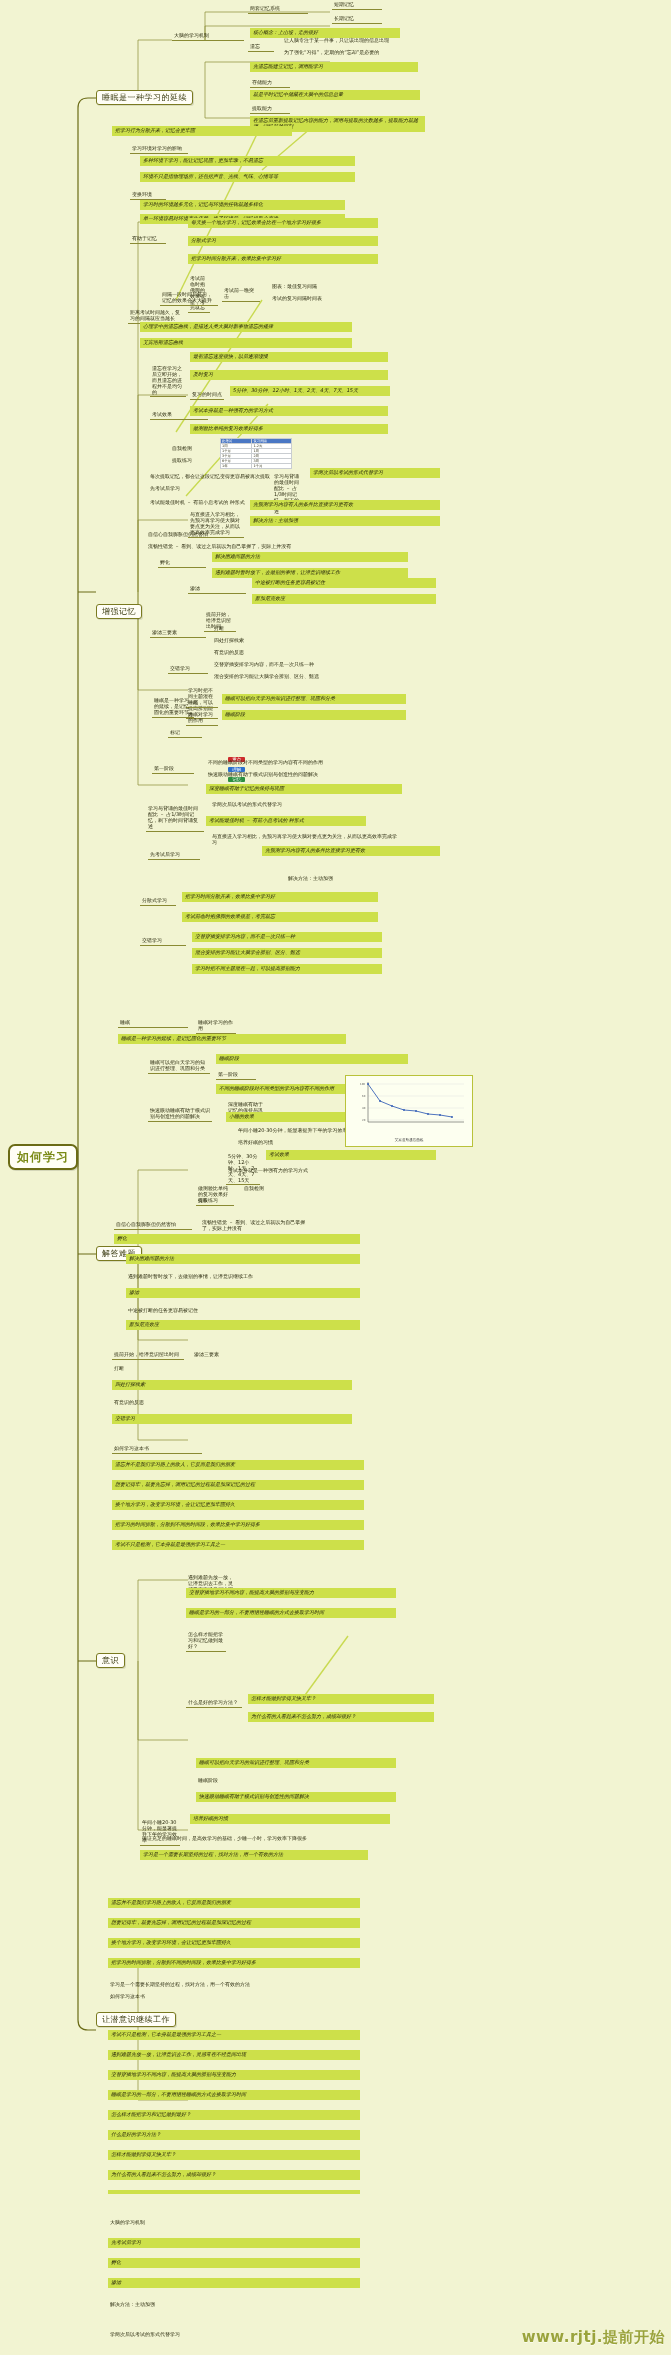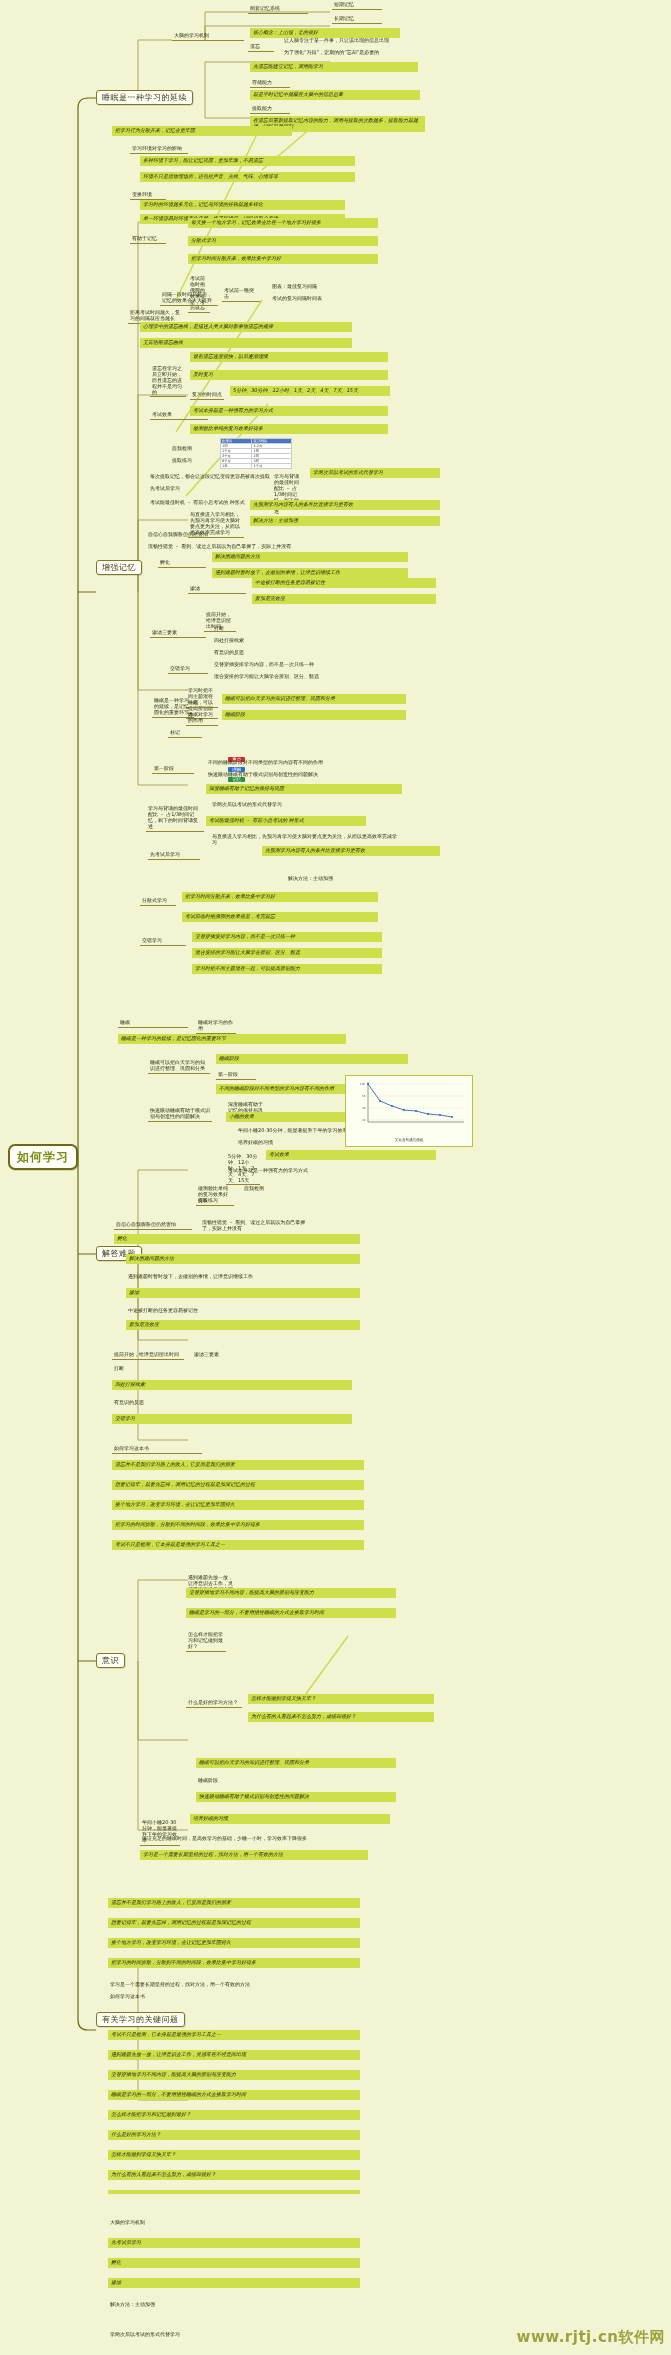--- a/index.html
+++ b/index.html
@@ -117,24 +117,24 @@
       <path d="M176,432 L262,300"></path>
       <path d="M186,496 L268,404"></path>
       <path d="M262,170 L318,122"></path>
       <path d="M300,1702 L348,1636"></path>
     </g>
   </svg>
 
   <div class="node root" style="left:8px;top:1144px;">如何学习</div>
 
   <div class="node b1" style="left:96px;top:90px;">睡眠是一种学习的延续</div>
-  <div class="node b1" style="left:96px;top:560px;">增强记忆</div>
+  <div class="node b1" style="left:96px;top:604px;">增强记忆</div>
   <div class="node b1" style="left:96px;top:1246px;">解答难题</div>
   <div class="node b1" style="left:96px;top:1653px;">意识</div>
-  <div class="node b1" style="left:96px;top:2012px;">有关学习的关键问题</div>
+  <div class="node b1" style="left:96px;top:2012px;">让潜意识继续工作</div>
 
   <div class="node plain" style="left:172px;top:33px;width:72px;">大脑的学习机制</div>
   <div class="node plain" style="left:248px;top:6px;width:60px;">两套记忆系统</div>
   <div class="node plain" style="left:332px;top:2px;width:50px;">短期记忆</div>
   <div class="node plain" style="left:332px;top:16px;width:50px;">长期记忆</div>
   <div class="node hl" style="left:250px;top:28px;width:150px;">核心概念：上山坡，走的很好</div>
   <div class="node plain" style="left:248px;top:44px;width:26px;">遗忘</div>
   <div class="node plain nb" style="left:282px;top:38px;width:185px;">让人脑专注于某一件事，只让该出现的信息出现</div>
   <div class="node plain nb" style="left:282px;top:50px;width:185px;">为了强化“习得”，定期的的“忘却”是必要的</div>
   <div class="node hl" style="left:250px;top:62px;width:168px;">先遗忘能建立记忆，调用能学习</div>
@@ -376,15 +376,15 @@
   <div class="node hl" style="left:108px;top:2170px;width:252px;">为什么有的人看起来不怎么努力，成绩却很好？</div>
   <div class="node hl" style="left:108px;top:2190px;width:252px;"></div>
 
   <div class="node plain nb" style="left:108px;top:2220px;width:260px;">大脑的学习机制</div>
   <div class="node hl" style="left:108px;top:2238px;width:252px;">先考试后学习</div>
   <div class="node hl" style="left:108px;top:2258px;width:252px;">孵化</div>
   <div class="node hl" style="left:108px;top:2278px;width:252px;">渗滤</div>
   <div class="node plain nb" style="left:108px;top:2302px;width:260px;">解决方法：主动加强</div>
   <div class="node plain nb" style="left:108px;top:2332px;width:260px;">学两次后以考试的形式代替学习</div>
 
-  <div class="watermark">www.rjtj.cn软件网</div>
+  <div class="watermark">www.rjtj.提前开始</div>
 
 </div>
 
 </body></html>

